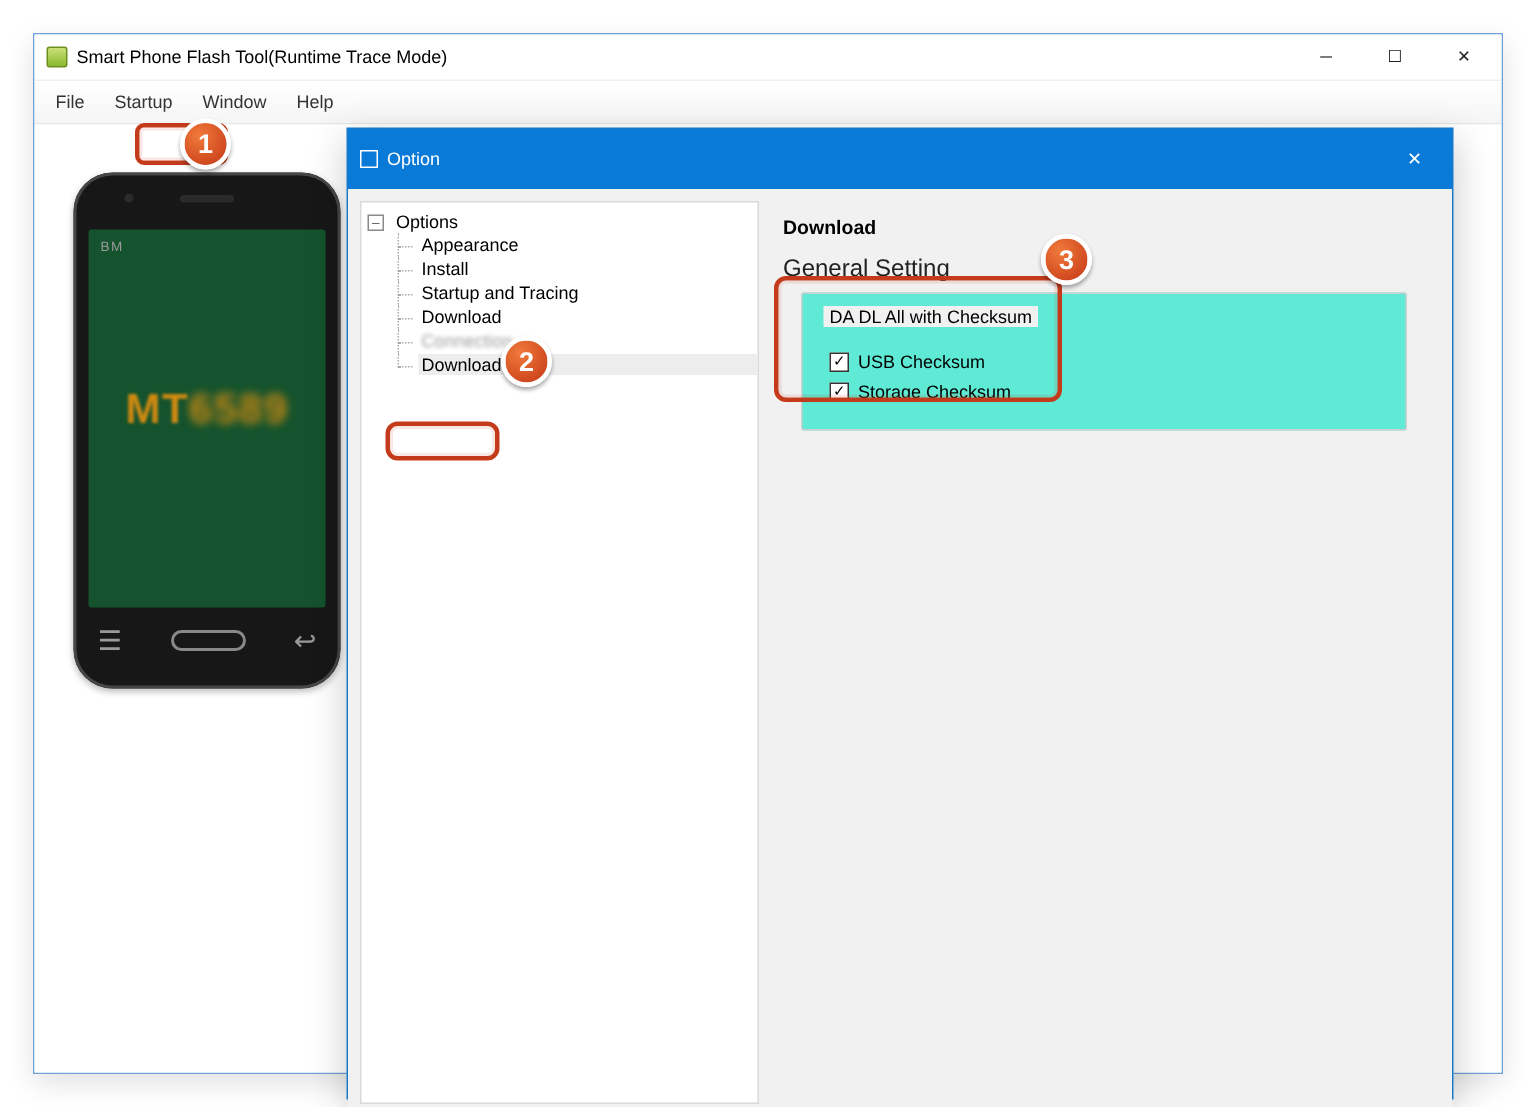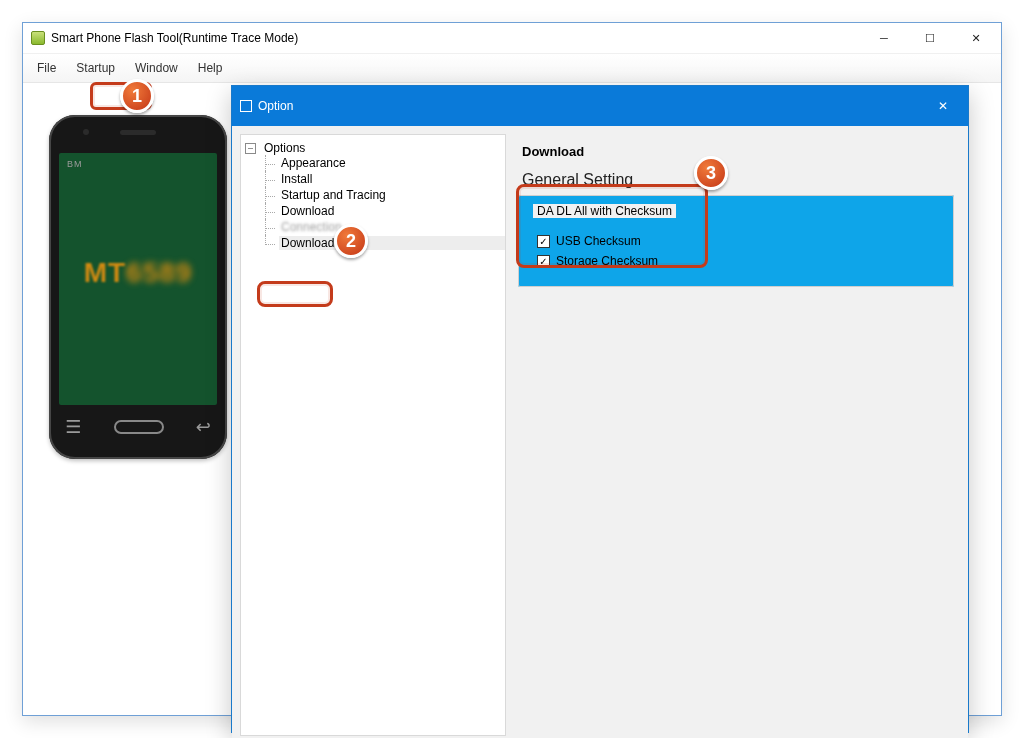--- a/index.html
+++ b/index.html
@@ -92,22 +92,22 @@
   .callout-highlight-2 {
     position: absolute; top: 146px; left: 16px; width: 76px; height: 26px;
     border: 3px solid #c43b1b; border-radius: 8px; pointer-events:none;
     box-shadow: 0 0 0 2px rgba(196,59,27,0.12) inset;
   }
 
   .content-pane { flex:1; padding: 8px 14px 8px 4px; position: relative; }
   .content-h { font-weight: 700; font-size: 13px; margin: 10px 0 12px 4px; color:#000; }
   .subhead { font-size: 16px; margin: 2px 0 6px 4px; color:#222; }
   .groupbox {
-    border: 1px solid #cfcfcf; border-radius: 2px; padding: 10px 12px 14px 12px; margin: 0 0;
-    background:#0ea5e9;
+    border: 1px solid #cfcfcf; border-radius: 2px; padding: 10px 12px 14px 12px; margin: 0 16px;
+    background:#5eead4;
   }
   .group-legend { display:inline-block; background:#f1f1f1; padding:0 4px; margin:-18px 0 8px 2px; font-size:12px; position:relative; top:-2px;}
   .chk-row { display:flex; align-items:center; gap:6px; margin: 6px 0 4px 6px; }
   .chk { width:13px; height:13px; border:1px solid #333; display:inline-flex; align-items:center; justify-content:center; font-size:10px; background:#fff; }
   .callout-highlight-3 {
     position: absolute; top: 58px; left: 2px; width: 192px; height: 84px;
     border: 3px solid #c43b1b; border-radius: 8px; pointer-events:none;
     box-shadow: 0 0 0 2px rgba(196,59,27,0.12) inset;
   }
 

